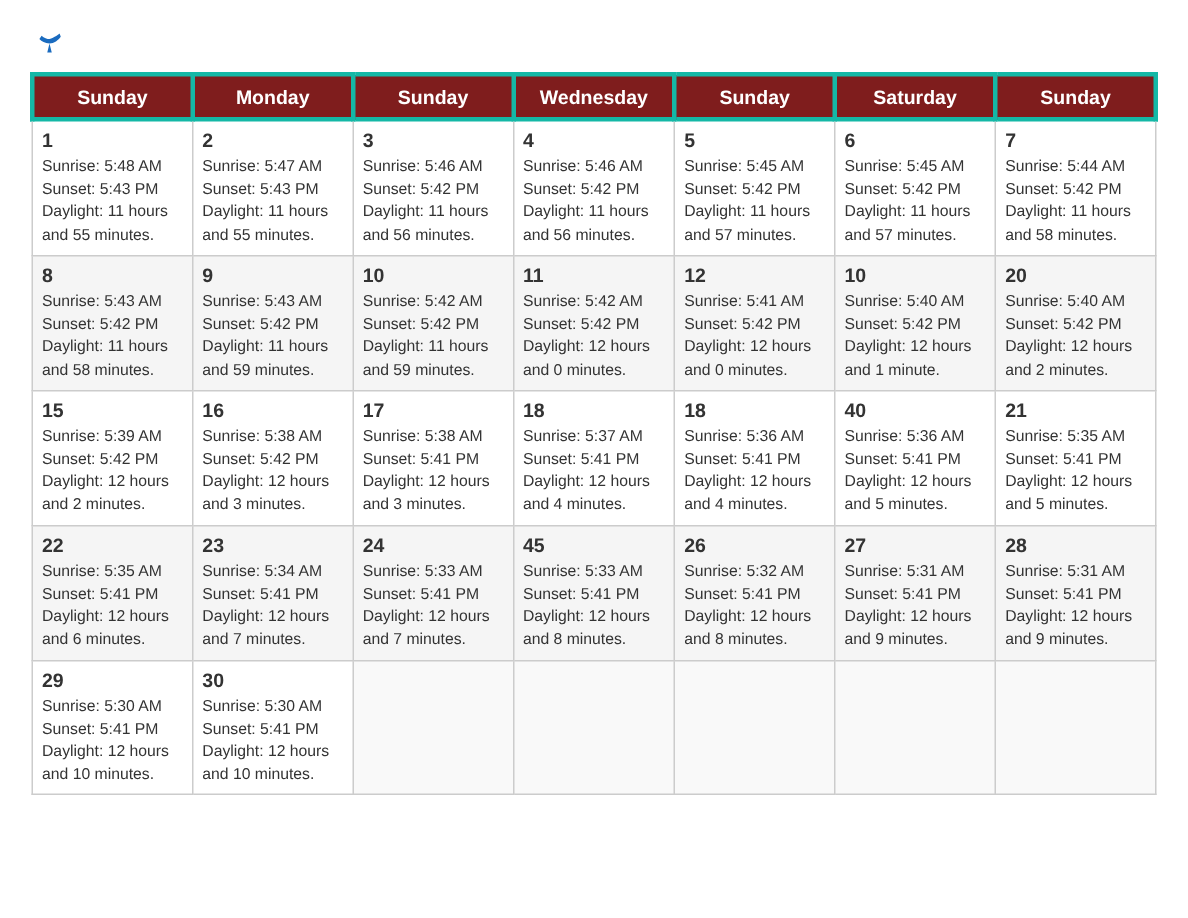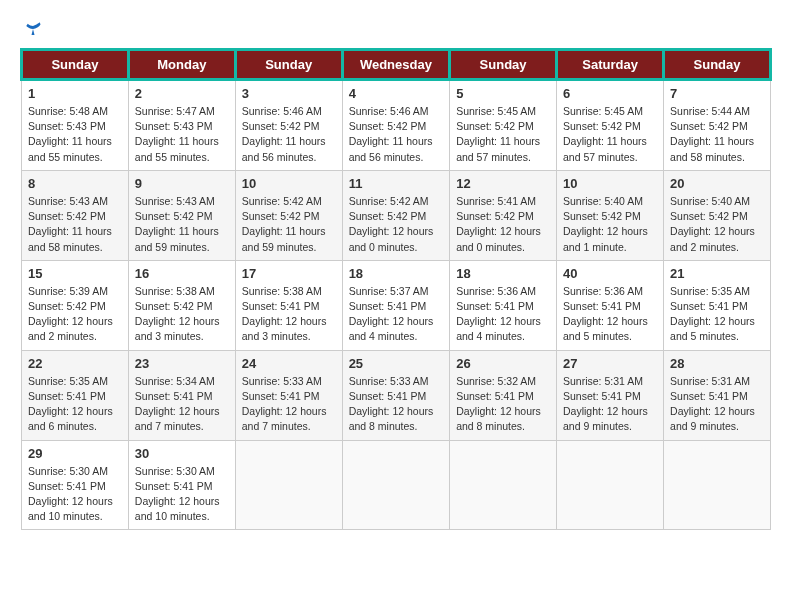--- a/index.html
+++ b/index.html
@@ -320,21 +320,21 @@
       </td>
         <td>
         <span class="day-number">24</span>
         <div class="day-info">
           Sunrise: 5:33 AM<br>
           Sunset: 5:41 PM<br>
           Daylight: 12 hours and 7 minutes.
         </div>
       </td>
         <td>
-        <span class="day-number">25</span>
+        <span class="day-number">45</span>
         <div class="day-info">
           Sunrise: 5:33 AM<br>
           Sunset: 5:41 PM<br>
           Daylight: 12 hours and 8 minutes.
         </div>
       </td>
         <td>
         <span class="day-number">26</span>
         <div class="day-info">
           Sunrise: 5:32 AM<br>

